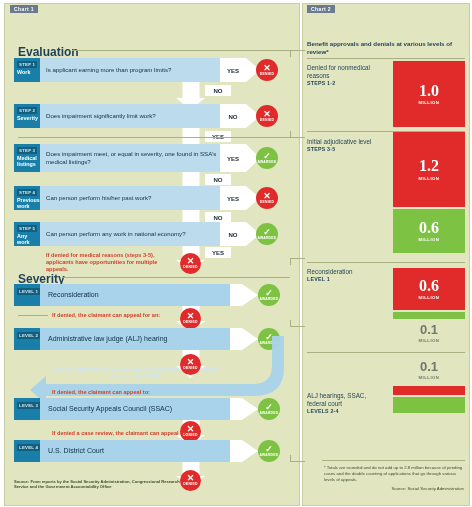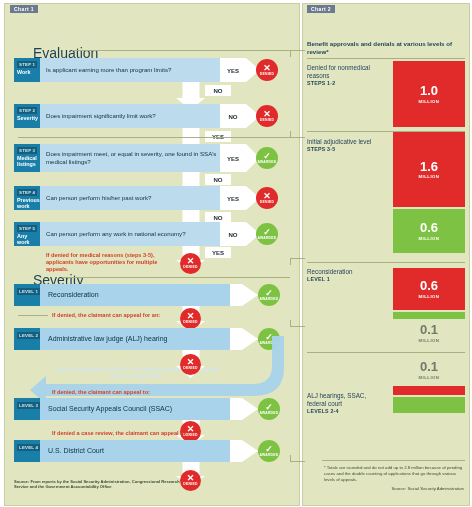--- a/index.html
+++ b/index.html
@@ -26,21 +26,21 @@
 
   .ttl{
     position:absolute;color:#1d3f57;font-weight:bold;line-height:1.12;
   }
   #c1title{left:10px;top:15px;width:278px;font-size:10.2px;}
   #c2title{left:307px;top:15px;width:158px;font-size:9.4px;}
   #c2sub{position:absolute;left:307px;top:40px;width:158px;
     font-size:6.2px;color:#1d3f57;font-weight:bold;line-height:1.22;}
 
   
-  .sec{position:absolute;color:#1d3f57;font-weight:normal;font-size:14px;margin-left:15px;}
+  .sec{position:absolute;color:#1d3f57;font-weight:bold;font-size:12px;}
   .secrule{position:absolute;height:1px;background:#a9b183;}
 
   
   .steplabel{
     position:absolute;background:#1a7fa8;color:#ffffff;
     font-size:5.1px;font-weight:bold;line-height:1.25;
     padding:3px 3px 0 3px;box-sizing:border-box;
   }
   .steplabel .num{font-size:4.4px;letter-spacing:.2px;display:block;
     background:#145f7e;color:#cfe8f3;padding:0.5px 2px;margin:0 0 1px 0;width:max-content;}
@@ -99,21 +99,21 @@
   .remand{position:absolute;}
 
   
   .c2rule{position:absolute;height:1px;background:#a9b183;}
   .c2lab{position:absolute;color:#1d3f57;font-size:6.3px;line-height:1.28;}
   .c2lab .lv{font-size:5.3px;font-weight:bold;letter-spacing:.2px;display:block;}
   .bar{position:absolute;display:flex;flex-direction:column;
      align-items:center;justify-content:center;box-sizing:border-box;}
   .bar.red{background:#e12b2b;}
   .bar.green{background:#7dc242;}
-  .bar .v{color:#ffffff;font-size:13px;font-weight:bold;line-height:1;}
+  .bar .v{color:#ffffff;font-size:16px;font-weight:bold;line-height:1;font-family:Liberation Serif, serif;}
   .bar .u{color:#ffffff;font-size:4.3px;font-weight:bold;letter-spacing:.45px;margin-top:1.5px;}
   .barout{position:absolute;display:flex;flex-direction:column;
      align-items:center;justify-content:center;}
   .barout .v{color:#6f7a6a;font-size:13px;font-weight:bold;line-height:1;}
   .barout .u{color:#6f7a6a;font-size:4.3px;font-weight:bold;letter-spacing:.45px;margin-top:1.5px;}
 
   .foot{position:absolute;color:#3b4a2f;font-size:4.3px;line-height:1.35;}
   .foot2{position:absolute;color:#3b4a2f;font-size:4.3px;text-align:right;}
 
   
@@ -353,21 +353,21 @@
     <span class="v">1.0</span>
     <span class="u">MILLION</span>
   </div>
 
   <div class="c2rule" style="left:307px;top:131px;width:158px;"></div>
   <div class="c2lab" style="left:307px;top:138px;width:82px;">
     <span>Initial adjudicative level</span>
     <span class="lv">STEPS 3-5</span>
   </div>
   <div class="bar red" style="left:393px;top:132px;width:72px;height:75px;">
-    <span class="v">1.6</span>
+    <span class="v">1.2</span>
     <span class="u">MILLION</span>
   </div>
   <div class="bar green" style="left:393px;top:209px;width:72px;height:44px;">
     <span class="v">0.6</span>
     <span class="u">MILLION</span>
   </div>
 
   <div class="c2rule" style="left:307px;top:262px;width:158px;"></div>
   <div class="c2lab" style="left:307px;top:268px;width:78px;">
     <span>Reconsideration</span>

